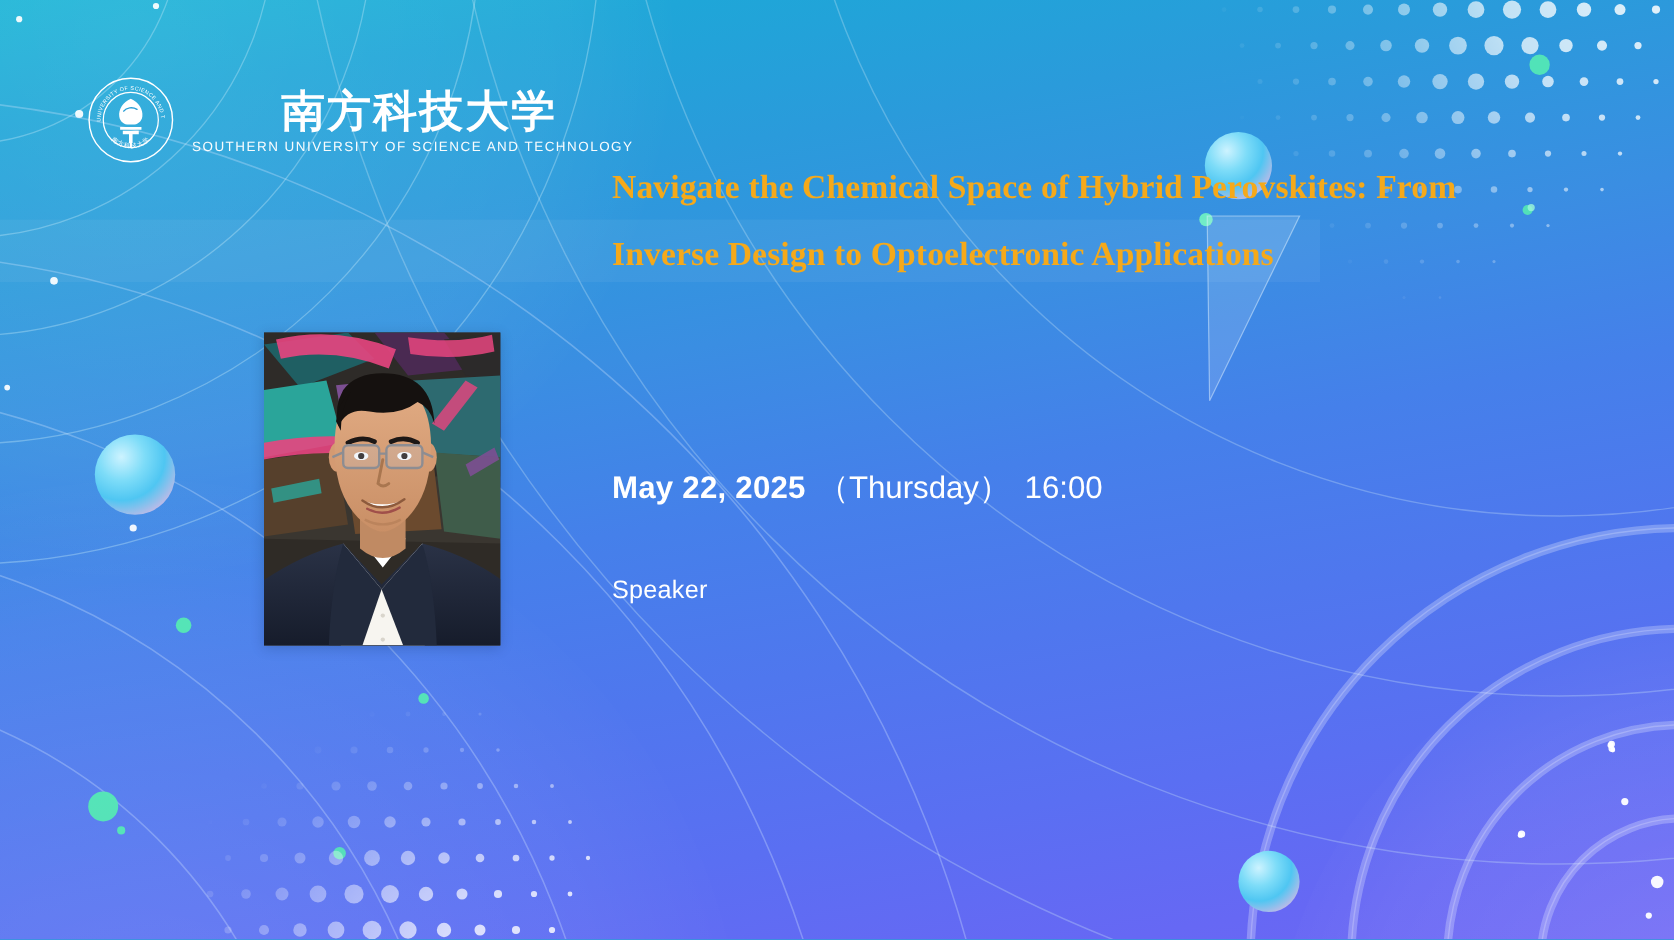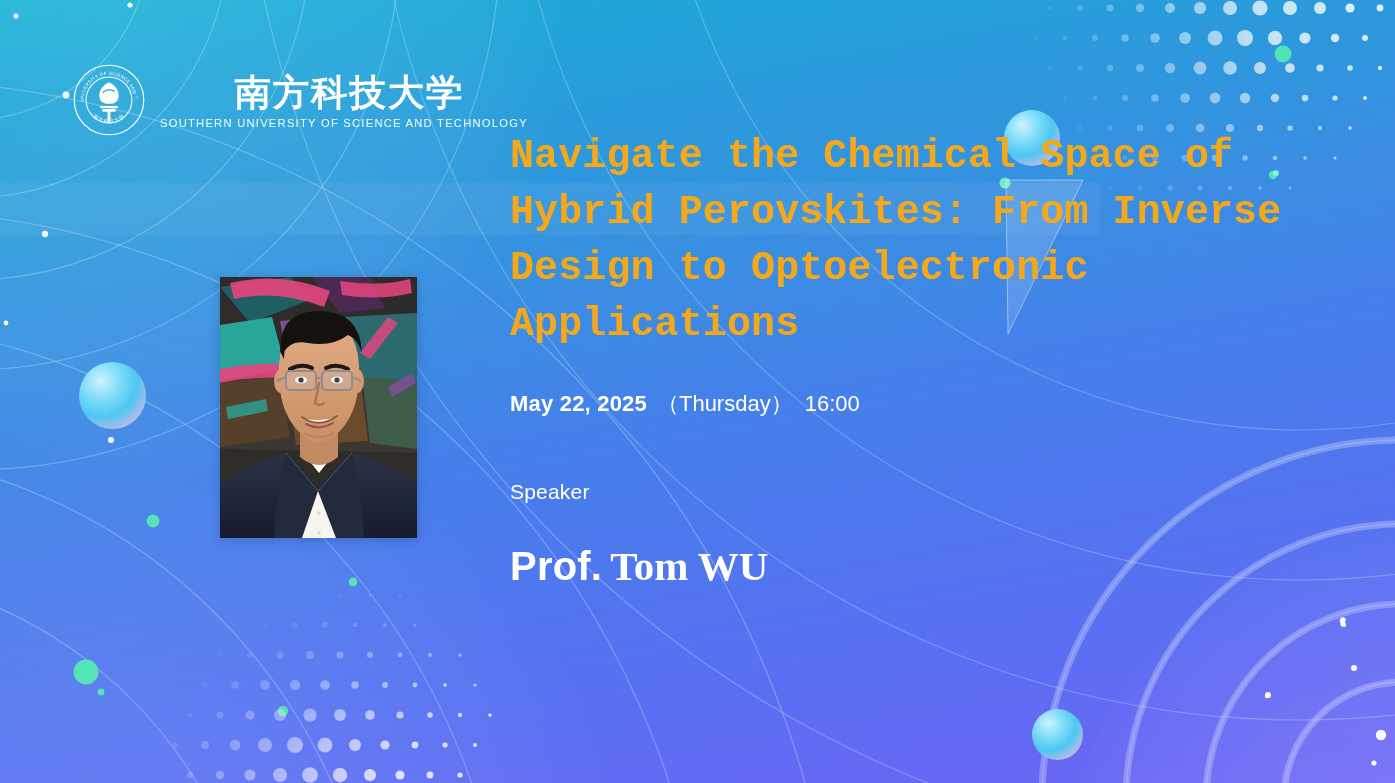--- a/index.html
+++ b/index.html
@@ -69,28 +69,28 @@
     position:absolute; left:220px; top:277px; width:197px; height:261px;
     overflow:hidden; background:#30353a;
     box-shadow:0 2px 10px rgba(8,30,70,.22);
   }
   .photo svg{ display:block; width:197px; height:261px; }
 
   .content{ position:absolute; left:510px; top:0; width:830px; height:783px; }
 
   .title{
     position:absolute; top:129px; left:0; width:800px;
-    font-family:Liberation Mono, monospace;
-    font-weight:700; font-size:40px; line-height:56px;
+    font-family:Liberation Serif, serif;
+    font-weight:700; font-size:28px; line-height:56px;
     color:#f5a91a; letter-spacing:.1px;
   }
 
   .datetime{
     position:absolute; top:389px; left:0;
-    color:#ffffff; font-size:22px; white-space:nowrap;
+    color:#ffffff; font-size:26px; white-space:nowrap;
   }
   .datetime .d{ font-weight:700; letter-spacing:.2px; }
   .datetime .w{ font-weight:400; margin-left:10px; }
   .datetime .t{ font-weight:400; margin-left:12px; }
 
   .speaker-label{
     position:absolute; top:480px; left:0;
     color:#ffffff; font-size:21px; font-weight:400; letter-spacing:.2px;
   }
 
@@ -545,19 +545,16 @@
   <div class="content">
 
     <h1 class="title">Navigate the Chemical Space of Hybrid Perovskites: From Inverse Design to Optoelectronic Applications</h1>
 
     <div class="datetime">
       <span class="d">May 22, 2025</span><span class="w">（Thursday）</span><span class="t">16:00</span>
     </div>
 
     <div class="speaker-label">Speaker</div>
 
-    <div class="speaker-name">
-      <span class="pfx">Prof.</span><span class="nm">Tom WU</span>
-    </div>
 
   </div>
 
 </div>
 
 </body></html>

